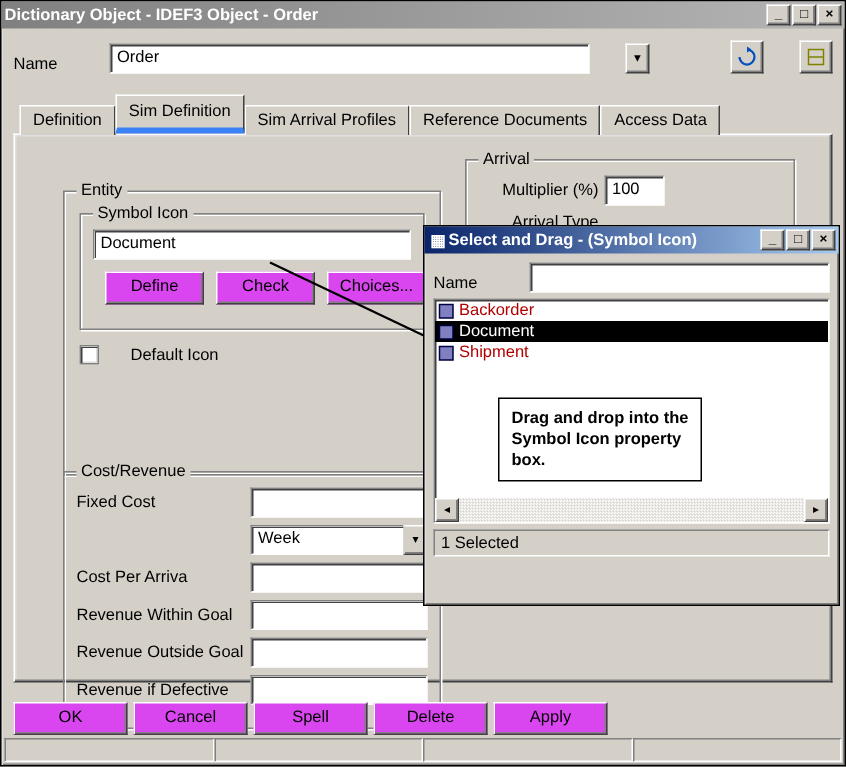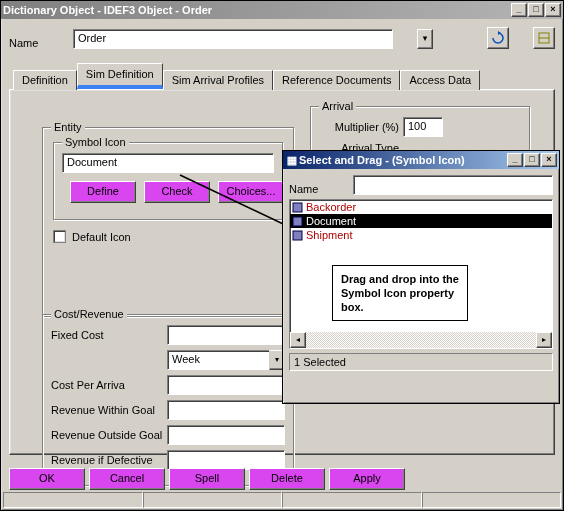--- a/index.html
+++ b/index.html
@@ -31,21 +31,21 @@
   .tabpanel { border:1px solid #fff; border-right-color:#404040; border-bottom-color:#404040; box-shadow: inset -1px -1px #808080, inset 1px 1px #dfdfdf; height:366px; padding:16px 10px; position:relative; }
 
   .groupbox { border:1px solid #808080; box-shadow: 1px 1px #fff, inset 1px 1px #fff; position:relative; padding:10px 8px 8px; margin:0; }
   .groupbox > .legend { position:absolute; top:-7px; left:8px; background:#d4d0c8; padding:0 3px; }
 
   .entity { position:absolute; left:32px; top:16px; width:252px; height:190px;margin-top:21px; }
   .symbolicon { margin:4px 2px 6px 2px; }
   .btnrow { display:flex; gap:8px; margin-top:8px; justify-content:flex-start; padding-left:8px;}
   .btn { min-width:66px; height:22px; background:#d946ef; border:1px solid #fff; border-right-color:#404040; border-bottom-color:#404040; box-shadow: inset -1px -1px #808080; padding:0 4px; text-align:center; line-height:19px; }
 
-  .chk { display:flex; align-items:center; gap:6px; margin-top:10px; padding-left:2px;}
+  .chk { display:flex; align-items:center; gap:21px; margin-top:10px; padding-left:2px;}
   .chkbox { width:13px; height:13px; background:#fff; border:1px solid #808080; box-shadow: inset 1px 1px #404040, inset -1px -1px #dfdfdf; }
 
   .costrev { position:absolute; left:32px; top:224px; width:252px; height:172px; }
   .formrow { display:flex; align-items:center; margin-bottom:5px; gap:4px; }
   .formrow .flbl { width:112px; }
   .formrow .fval { flex:1; }
   .combo { display:flex; }
   .combo .textbox { flex:1; border-right:0;}
   .combo .drop { width:16px; height:20px; background:#d4d0c8; border:1px solid #fff; border-left-color:#d4d0c8; border-right-color:#404040; border-bottom-color:#404040; box-shadow: inset -1px -1px #808080; text-align:center; font-size:8px; line-height:18px;}
 

